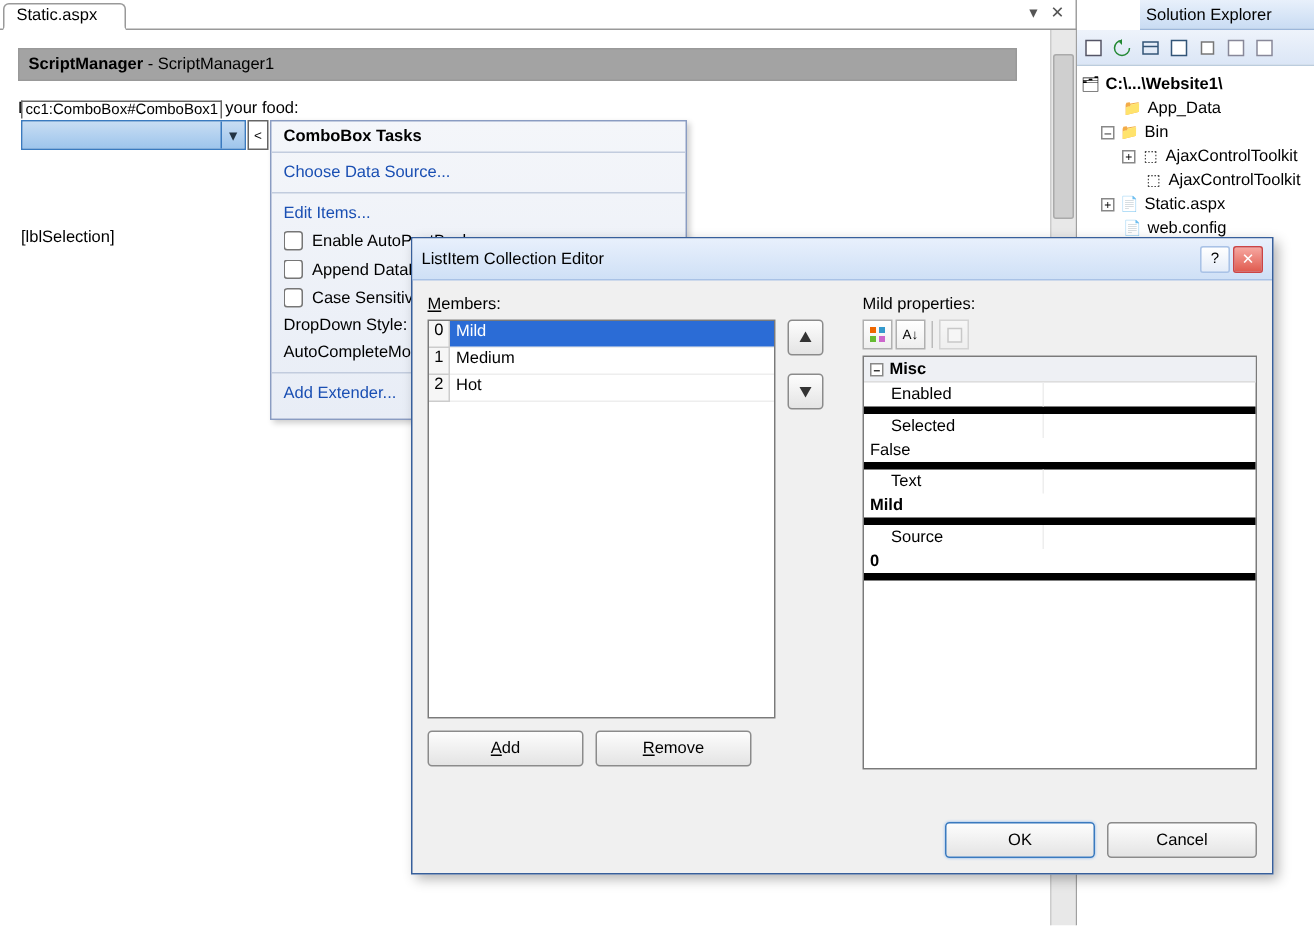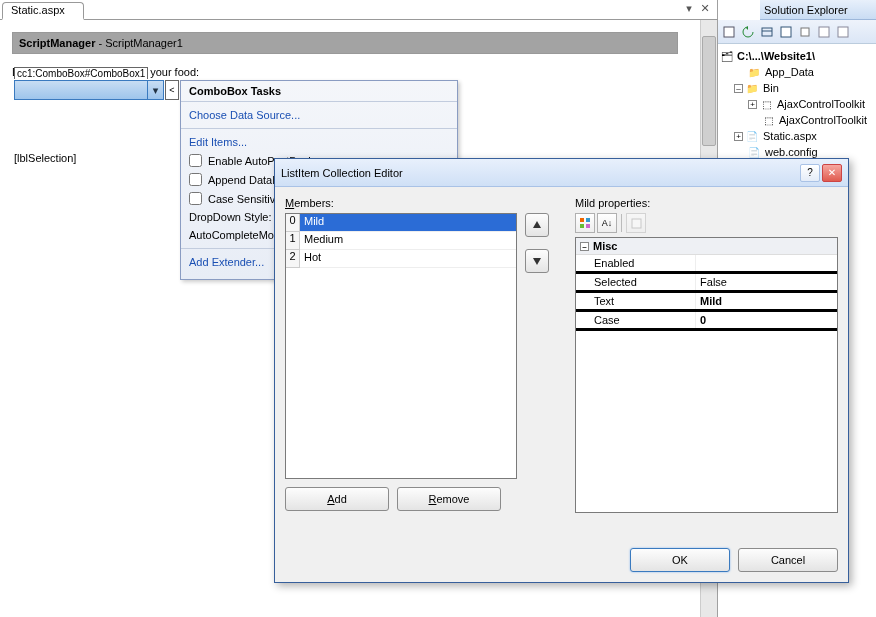--- a/index.html
+++ b/index.html
@@ -66,21 +66,21 @@
 .add-rem { position:absolute; left:0; top:290px; display:flex; gap:8px; }
 .push-btn { width:104px; height:24px; background:linear-gradient(#fdfdfd,#e4e4e4); border:1px solid #8b8b8b; border-radius:3px; cursor:pointer; }
 .push-btn u { text-decoration:underline; }
 
 .prop-tools { position:absolute; left:290px; top:16px; display:flex; gap:2px; align-items:center; }
 .prop-tools .pbtn { width:20px; height:20px; border:1px solid #b0b0b0; background:linear-gradient(#fff,#eee); display:flex; align-items:center; justify-content:center; cursor:pointer; font-size:9px; }
 .prop-tools .divider { width:1px; height:18px; background:#bbb; margin:0 2px; }
 .prop-grid { position:absolute; left:290px; top:40px; right:0; height:276px; background:#fff; border:1px solid #7a7a7a; }
 .pg-cat { background:#eef0f4; padding:2px 4px; font-weight:bold; border-bottom:1px solid #ddd; display:flex; align-items:center; gap:4px; }
 .pg-cat .exp { width:9px; height:9px; border:1px solid #888; font-size:8px; line-height:7px; text-align:center; background:#fff;}
-.pg-row { display:flex; border-bottom:3px solid #000000; }
+.pg-row { display:flex; border-bottom:5px solid #000000;flex-direction:column; }
 .pg-row .pk { width:46%; padding:2px 4px 2px 18px; border-right:1px solid #eee; }
 .pg-row .pv { flex:1; padding:2px 4px; }
 
 .dlg-foot { position:absolute; right:10px; bottom:10px; display:flex; gap:8px; }
 .dlg-foot .push-btn { width:100px; }
 .dlg-foot .push-btn.ok { border:1px solid #3a7abf; box-shadow:0 0 2px #7ab0ef; }
 
 svg { display:block; }
 </style>
 </head>
@@ -291,21 +291,21 @@
         </div>
       <div class="pg-row">
           <div class="pk">Selected</div>
           <div class="pv">False</div>
         </div>
       <div class="pg-row">
           <div class="pk">Text</div>
           <div class="pv" style="font-weight:bold">Mild</div>
         </div>
       <div class="pg-row">
-          <div class="pk">Case</div>
+          <div class="pk">Source</div>
           <div class="pv" style="font-weight:bold">0</div>
         </div>
     </div>
   </div>
   <div class="dlg-foot">
     <button class="push-btn ok">OK</button>
     <button class="push-btn">Cancel</button>
   </div>
 </div>
 

